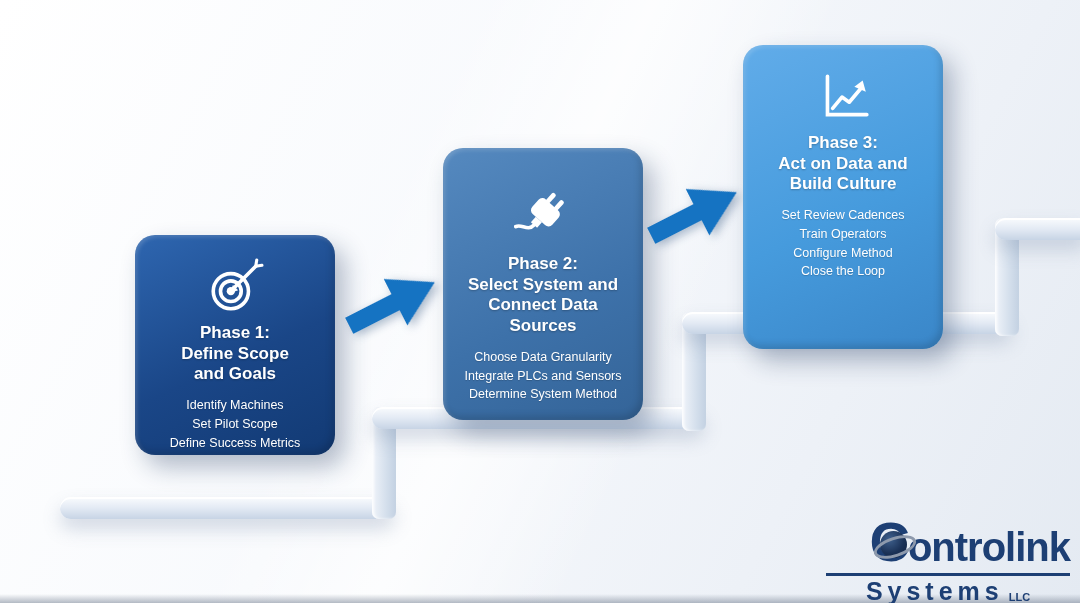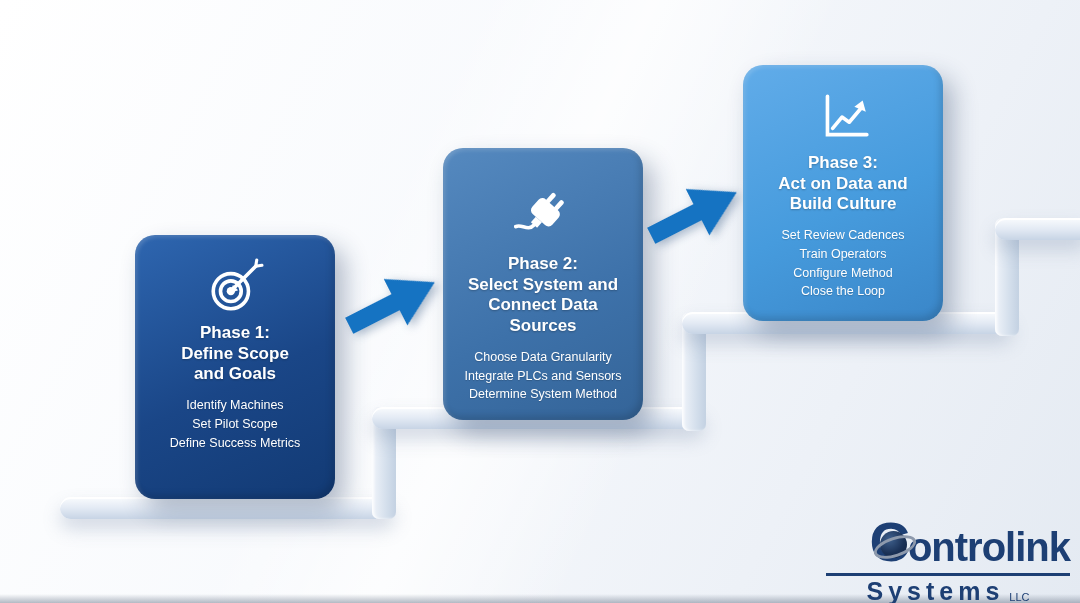--- a/index.html
+++ b/index.html
@@ -41,26 +41,26 @@
   }
 
   
   .phase-card {
     position:absolute; width:200px; border-radius:20px;
     color:#ffffff; text-align:center;
     padding:22px 13px 16px;
     display:flex; flex-direction:column; align-items:center;
     box-shadow:10px 12px 24px rgba(25,50,90,0.32), inset -3px -4px 7px rgba(0,0,0,0.14), inset 2px 2px 4px rgba(255,255,255,0.18);
   }
-  .card-1 { left:135px; top:235px; height:264px;
+  .card-1 { left:135px; top:235px; height:220px;
     background:linear-gradient(155deg,#2e66b0 0%,#1a4687 55%,#123a74 100%);align-items:center; }
   .card-2 { left:443px; top:148px; height:272px;
     background:linear-gradient(155deg,#5589bf 0%,#3d71a9 60%,#346498 100%);justify-content:flex-end; }
-  .card-3 { left:743px; top:45px;  height:256px;
-    background:linear-gradient(155deg,#61ace9 0%,#469bdd 55%,#3a86c8 100%);margin-top:20px; }
+  .card-3 { left:743px; top:45px;  height:304px;
+    background:linear-gradient(155deg,#61ace9 0%,#469bdd 55%,#3a86c8 100%); }
 
   .phase-icon { width:58px; height:58px; margin-bottom:8px; flex:0 0 auto; }
   .phase-title {
     font-size:17px; font-weight:bold; line-height:1.22;
     white-space:pre-line; margin-bottom:11px;
     text-shadow:0 1px 2px rgba(0,0,0,0.25);
   }
   .phase-items { font-size:12.5px; line-height:1.5; text-shadow:0 1px 1px rgba(0,0,0,0.18); }
 
   
@@ -83,21 +83,21 @@
     content:""; position:absolute; left:-7px; top:6px; width:38px; height:14px;
     border:3px solid #8d99ac; border-radius:50%; transform:rotate(-18deg);
   }
   .logo-rest { font-size:40px; letter-spacing:-1px; }
   .logo-sub {
     display:flex; align-items:center; justify-content:center; gap:5px;
     border-top:3px solid #1d3f74; border-bottom:3px solid #1d3f74;
     margin-top:3px; padding:1px 4px;
   }
   .logo-systems { font-size:25px; font-weight:bold; letter-spacing:5px; }
-  .logo-llc { font-size:11px; font-weight:normal; align-self:flex-end; margin-bottom:3px; }
+  .logo-llc { font-size:11px; font-weight:bold; align-self:flex-end; margin-bottom:3px; }
 </style>
 </head>
 <body>
 
 <div class="bg-streak"></div>
 
 <div class="step-tread tread-1"></div>
 <div class="step-riser riser-2"></div>
 <div class="step-tread tread-2"></div>
 <div class="step-riser riser-3"></div>

